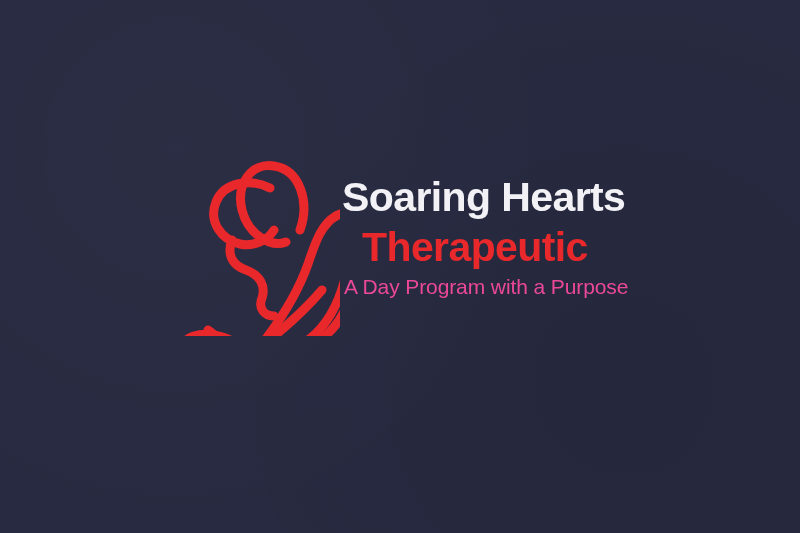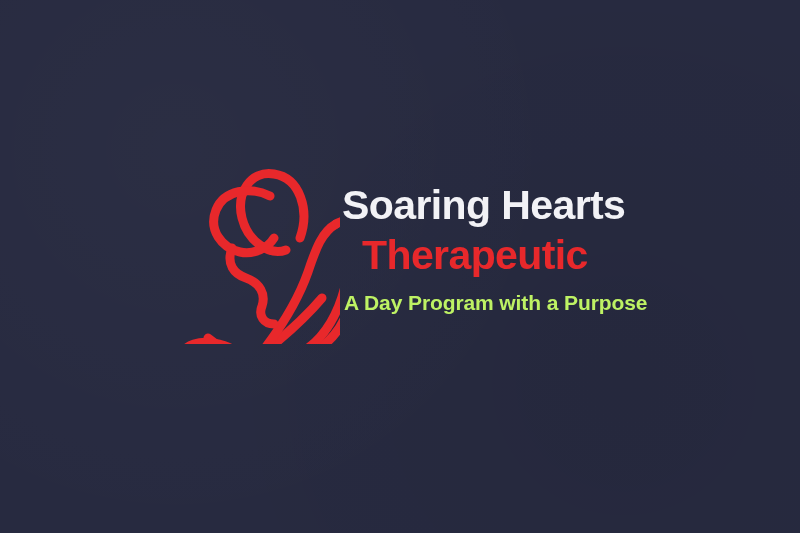--- a/index.html
+++ b/index.html
@@ -24,21 +24,21 @@
     position: absolute;
     inset: 0;
     background:
       radial-gradient(circle at 22% 28%, rgba(255,255,255,0.018), rgba(255,255,255,0) 55%),
       radial-gradient(circle at 78% 72%, rgba(0,0,0,0.05), rgba(0,0,0,0) 60%);
     pointer-events: none;
   }
   #logo-lockup {
     position: absolute;
     left: 150px;
-    top: 152px;
+    top: 144px;
     width: 510px;
     height: 205px;
   }
   #bird-mark {
     position: absolute;
     left: 0px;
     top: 0px;
     width: 190px;
     height: 192px;
   }
@@ -58,27 +58,26 @@
   }
   #brand-line-1 {
     color: #f2f2f6;
   }
   #brand-line-2, #brand-line-3 {
     color: #e8282b;
     margin-left: 20px;
   }
   #tagline {
     font-family: "Liberation Sans", sans-serif;
-    font-weight: bold;
+    font-weight: normal;
     font-size: 21px;
     line-height: 30px;
     letter-spacing: -0.1px;
-    color: #bef264;
+    color: #ec4899;
     white-space: nowrap;
-    margin-top: 8px;
     margin-left: 2px;
   }
 </style>
 </head>
 <body>
 
 <div id="logo-canvas">
 
   <div id="bg-texture"></div>
 

